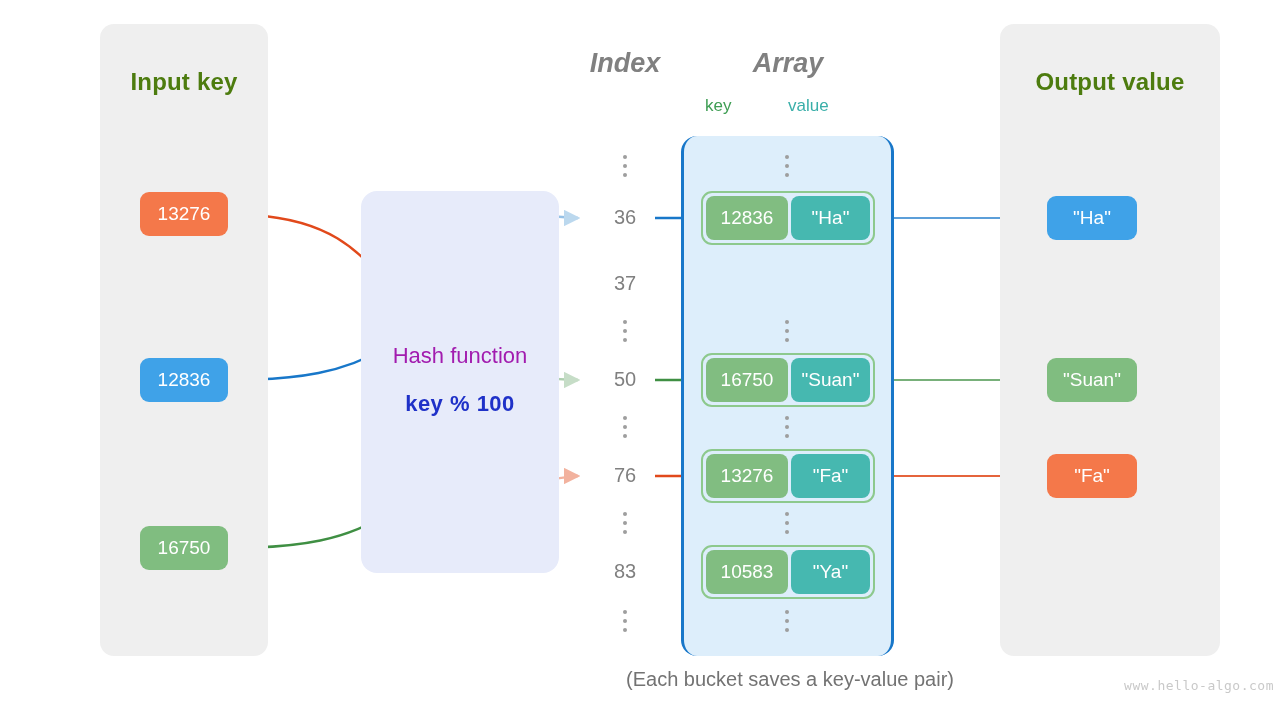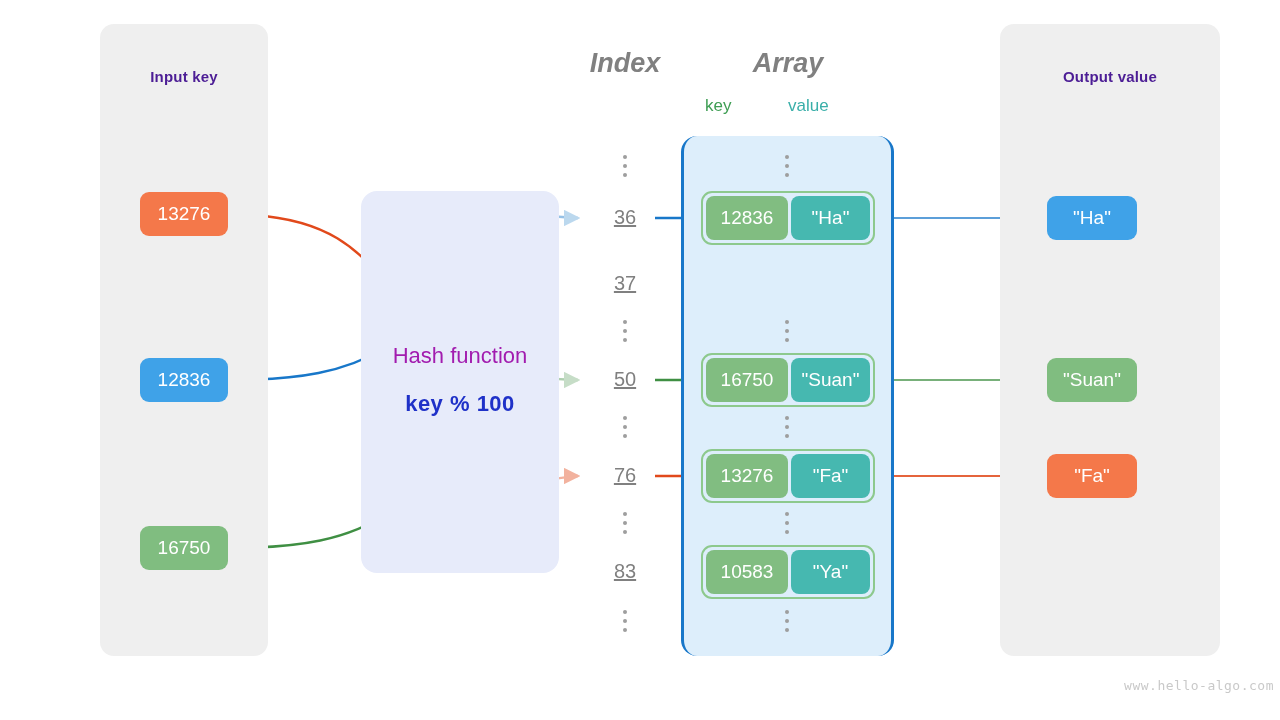--- a/index.html
+++ b/index.html
@@ -16,21 +16,21 @@
   .panel{
     position:absolute;
     background:#efefef;
     border-radius:14px;
   }
   #panel-input{left:100px;top:24px;width:168px;height:632px;}
   #panel-output{left:1000px;top:24px;width:220px;height:632px;}
   .panel-title{
     position:absolute;left:0;right:0;top:44px;
     text-align:center;
-    font-size:15px;font-weight:bold;color:#4c1d95;
+    font-size:24px;font-weight:bold;color:#4d7c0f;
     letter-spacing:.2px;
   }
 
   
   .col-head{
     position:absolute;
     font-size:27px;font-weight:bold;color:#808080;
     text-align:center;
     font-style:italic;
   }
@@ -84,21 +84,21 @@
   #in-13276{left:140px;top:192px;width:88px;height:44px;}
   #in-12836{left:140px;top:358px;width:88px;height:44px;}
   #in-16750{left:140px;top:526px;width:88px;height:44px;}
   #out-ha  {left:1047px;top:196px;width:90px;height:44px;}
   #out-suan{left:1047px;top:358px;width:90px;height:44px;}
   #out-fa  {left:1047px;top:454px;width:90px;height:44px;}
 
   
   .idx{
     position:absolute;width:60px;text-align:center;
-    font-size:20px;color:#808080;text-decoration:underline;
+    font-size:20px;color:#808080;
   }
   
   .vdots{
     position:absolute;width:60px;
     display:flex;flex-direction:column;align-items:center;
     gap:5px;
   }
   .vdots i{display:block;width:4px;height:4px;border-radius:50%;background:#9e9e9e;}
 
   
@@ -280,15 +280,16 @@
   </div>
   <div class="bucket" style="left:701px;top:449px;">
     <div class="bkey">13276</div>
     <div class="bval">"Fa"</div>
   </div>
   <div class="bucket" style="left:701px;top:545px;">
     <div class="bkey">10583</div>
     <div class="bval">"Ya"</div>
   </div>
 
+  <div id="caption">(Each bucket saves a key-value pair)</div>
   <div id="watermark">www.hello-algo.com</div>
 
 </div>
 
 </body></html>

